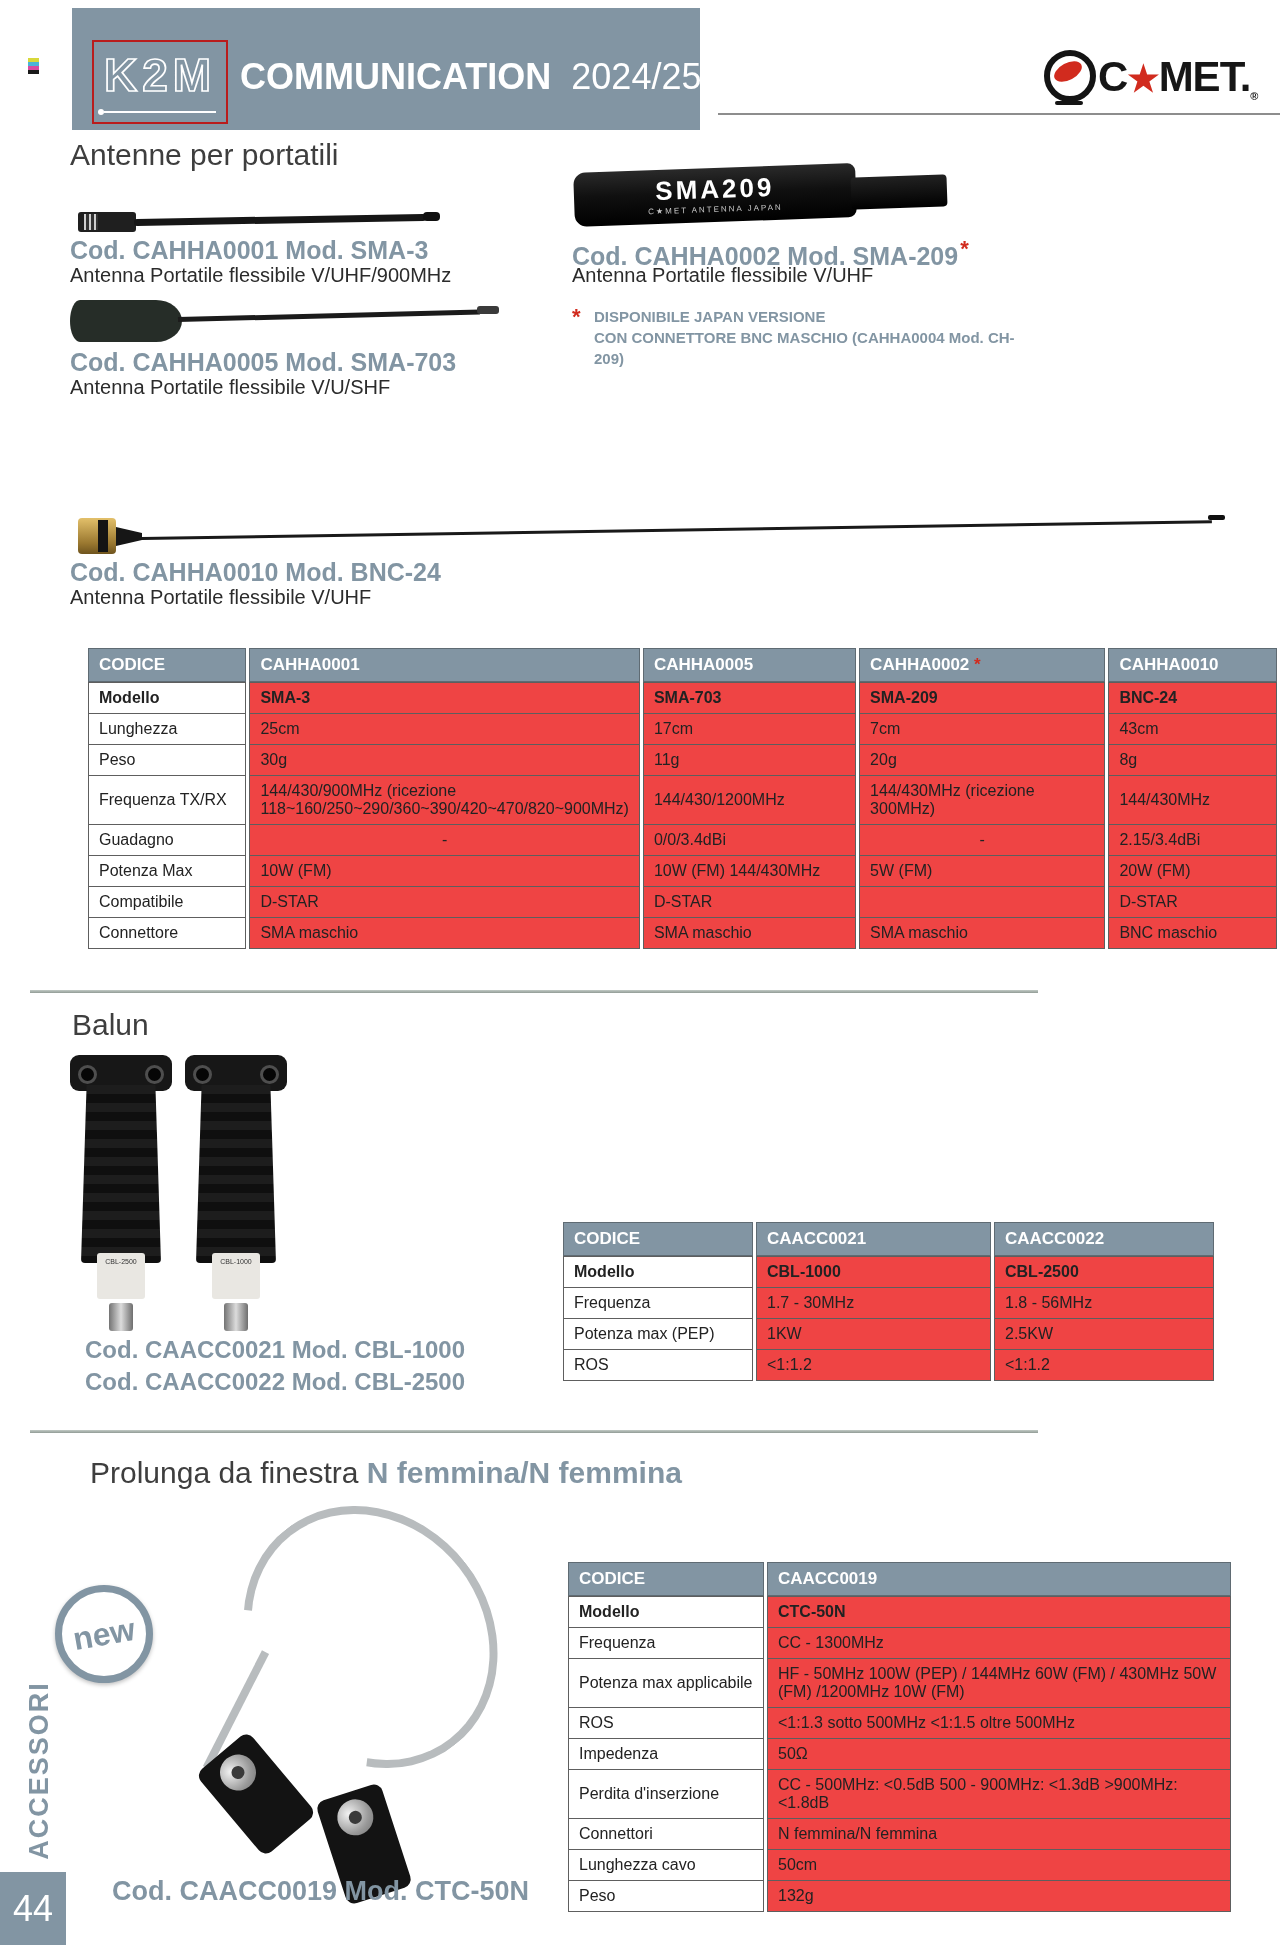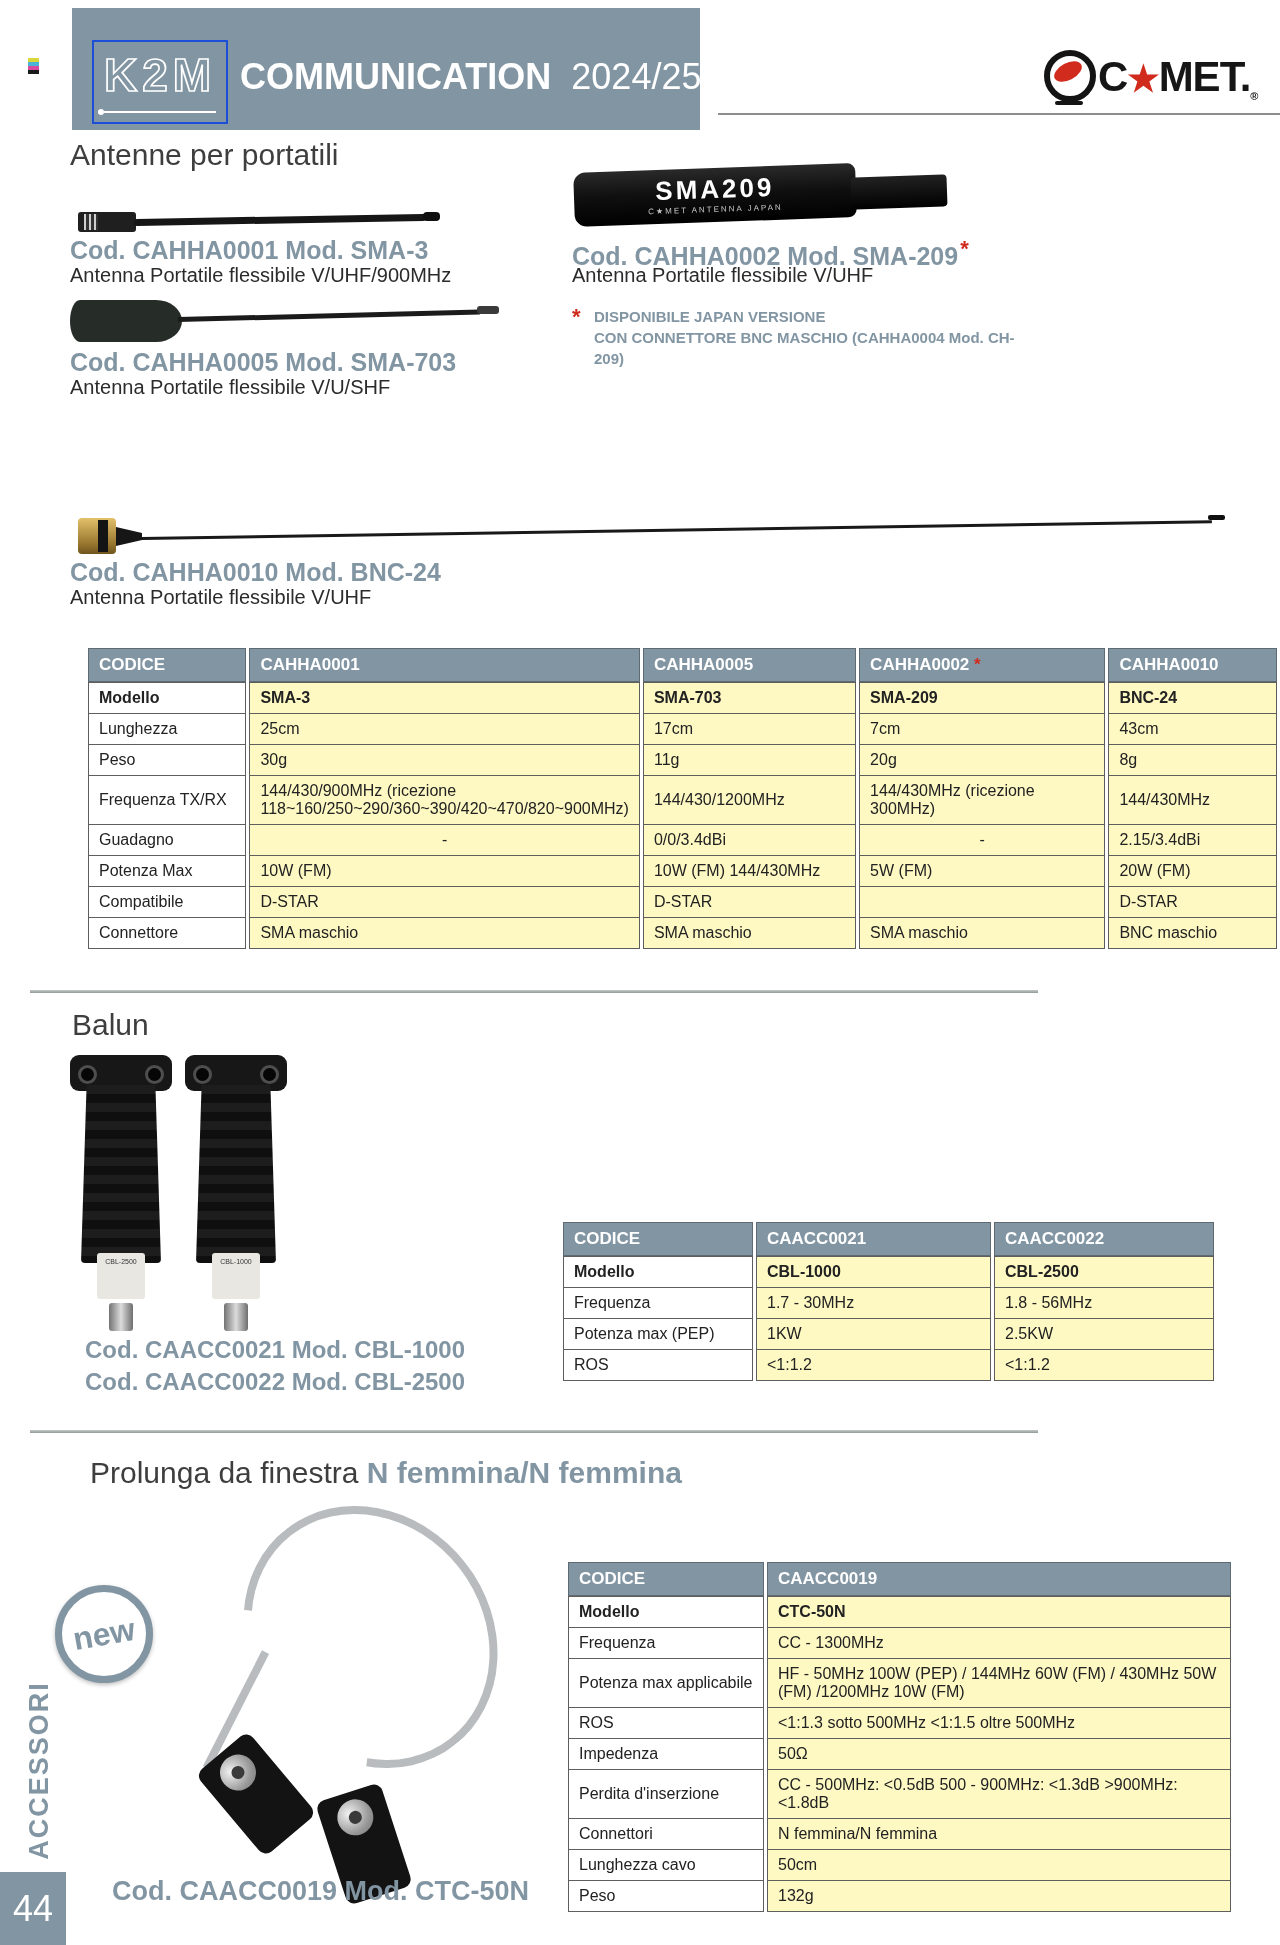--- a/index.html
+++ b/index.html
@@ -3,21 +3,21 @@
 <meta charset="utf-8">
 <style>
   html,body{margin:0;padding:0;background:#fff;}
   #page{position:relative;width:1280px;height:1945px;background:#ffffff;overflow:hidden;
         font-family:"Liberation Sans", sans-serif;color:#2d2d2d;}
 
   
   .regmark{position:absolute;left:28px;top:58px;width:11px;height:17px;}
   .regmark div{width:11px;height:4px;}
   .banner{position:absolute;left:72px;top:8px;width:628px;height:122px;background:#8295a3;}
-  .k2m-box{position:absolute;left:20px;top:32px;width:132px;height:80px;border:2px solid #1d4ed8;}
+  .k2m-box{position:absolute;left:20px;top:32px;width:132px;height:80px;border:2px solid #b91c1c;}
   .k2m-text{font-size:46px;font-weight:800;letter-spacing:5px;color:#fff;
             position:absolute;left:10px;top:6px;}
   @supports (-webkit-text-stroke:1px #fff){
     .k2m-text{color:transparent;-webkit-text-stroke:1.7px #fff;}
   }
   .k2m-underline{position:absolute;left:10px;right:10px;bottom:9px;height:2px;background:#fff;}
   .k2m-dot{position:absolute;left:4px;bottom:7px;width:6px;height:6px;border-radius:50%;background:#fff;}
   .banner-title{position:absolute;left:168px;top:48px;color:#fff;font-size:36px;white-space:nowrap;}
   .banner-title .t1{font-weight:800;}
   .banner-title .t2{font-weight:300;margin-left:10px;}
@@ -66,21 +66,21 @@
   .bnc-tip{position:absolute;left:1208px;top:515px;width:17px;height:5px;background:#101010;border-radius:2px;}
 
   
   table.spec{position:absolute;border-collapse:separate;border-spacing:3px 0;}
   table.spec th{background:#8295a3;color:#fff;font-weight:700;text-align:left;
      padding:6px 10px;border:1px solid #5f6b73;font-size:17px;}
   table.spec td{border-left:1px solid #5e5e5e;border-right:1px solid #5e5e5e;border-bottom:1px solid #5e5e5e;
      padding:6px 10px;font-size:16px;color:#222;}
   table.spec tbody tr:first-child td{border-top:1px solid #5e5e5e;}
   table.spec td.lbl{background:#fff;}
-  table.spec td.val{background:#fef9c3;}
+  table.spec td.val{background:#ef4444;}
   table.spec tr.model-row td{font-weight:700;}
   table.spec td.ctr{text-align:center;}
   table.spec .star{color:#d12b1e;font-weight:700;}
 
   
   .divider{position:absolute;left:30px;width:1008px;height:3px;background:linear-gradient(180deg,#c2cac5,#919c96);}
 
   
   .balun{position:absolute;width:106px;height:276px;}
   .b-top{position:absolute;top:0;left:2px;width:102px;height:36px;background:#171717;border-radius:9px;}

